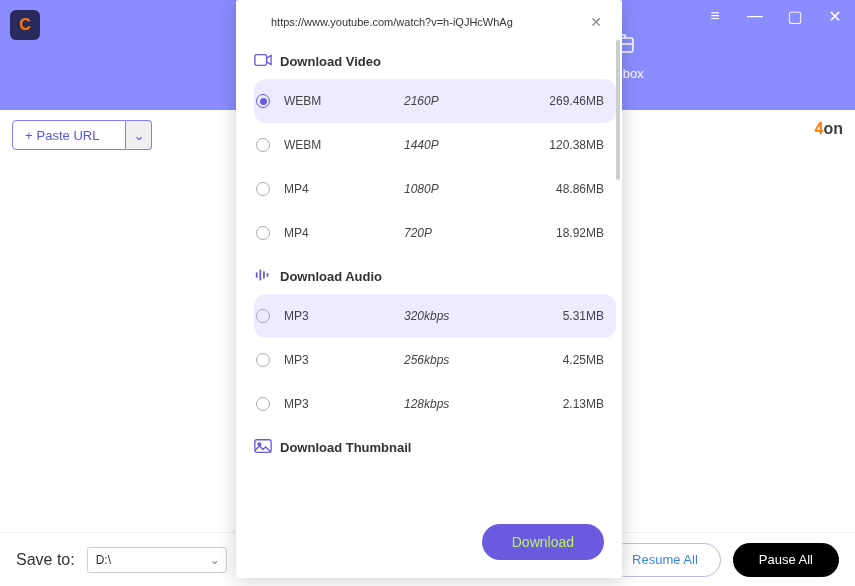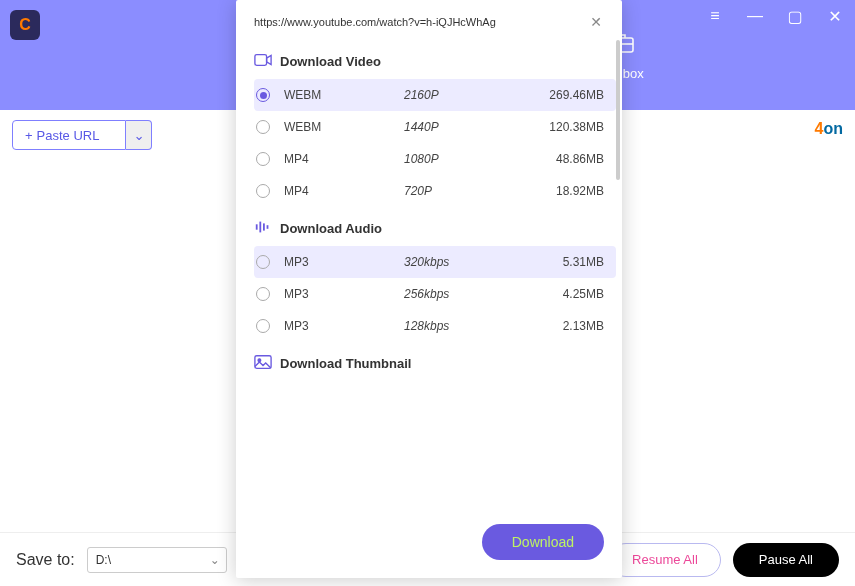--- a/index.html
+++ b/index.html
@@ -11,45 +11,45 @@
 .tab { display: flex; flex-direction: column; align-items: center; color: #fff; font-size: 13px; gap: 6px; }
 .tab-icon svg { width: 32px; height: 28px; }
 .window-controls { position: absolute; top: 6px; right: 12px; display: flex; gap: 24px; color: #fff; }
 .window-controls span { cursor: pointer; display: flex; align-items: center; justify-content: center; width: 16px; height: 20px; }
 
 .paste-bar { position: absolute; top: 120px; left: 12px; display: flex; align-items: center; }
 .paste-btn { border: 1px solid #7f7fff; color: #5858e6; background: #fff; border-radius: 4px 0 0 4px; height: 30px; padding: 0 26px 0 12px; font-size: 13px; display: flex; align-items: center; gap: 4px; }
 .paste-drop { border: 1px solid #7f7fff; border-left: none; border-radius: 0 4px 4px 0; height: 30px; width: 26px; display: flex; align-items: center; justify-content: center; color: #5858e6; }
 
 .brand-right { position: absolute; top: 120px; right: 12px; font-size: 16px; font-weight: bold; color: #ff7a00; }
-.brand-right .d { color: #0369a1; }
+.brand-right .d { color: #404040; }
 
 .hint { position: absolute; bottom: 84px; left: 0; width: 100%; text-align: center; color: #888; font-size: 12px; }
 
 .footer { position: absolute; bottom: 0; left: 0; width: 100%; height: 54px; border-top: 1px solid #eee; display: flex; align-items: center; padding: 0 16px; gap: 12px; }
 .save-label { font-size: 16px; color: #333; }
 .save-select { width: 140px; height: 26px; border: 1px solid #ccc; border-radius: 3px; padding: 0 20px 0 8px; font-size: 12px; display: flex; align-items: center; position: relative; color: #333; }
 .save-select::after { content: "⌄"; position: absolute; right: 6px; color: #888; }
 .footer-spacer { flex: 1; }
-.btn-outline { height: 34px; padding: 0 22px; border: 1px solid #b9b9f0; border-radius: 17px; background: #fff; color: #ec4899; font-size: 13px; }
+.btn-outline { height: 34px; padding: 0 22px; border: 1px solid #b9b9f0; border-radius: 17px; background: #fff; color: #3b82f6; font-size: 13px; }
 .btn-primary-ghost { height: 34px; padding: 0 26px; border: none; border-radius: 17px; background: #000000; color: #fff; font-size: 13px; }
 
 .modal { position: absolute; top: 0; left: 236px; width: 386px; height: 578px; background: #fff; box-shadow: 0 2px 20px rgba(0,0,0,0.2); border-radius: 2px; display: flex; flex-direction: column; }
 .modal-head { display: flex; align-items: center; padding: 14px 18px 10px; gap: 10px; }
-.modal-url { flex: 1; font-size: 11px; color: #333; overflow: hidden; text-overflow: ellipsis; white-space: nowrap; }
+.modal-url { flex: 1; font-size: 11px; color: #333; overflow: hidden; text-overflow: ellipsis; white-space: nowrap; margin-left: 17px; }
 .modal-close { width: 16px; height: 16px; color: #888; display: flex; align-items: center; justify-content: center; font-size: 14px; }
 
 .modal-body { flex: 1; overflow-y: auto; padding: 0 6px 0 18px; position: relative; }
 .scroll-ind { position: absolute; right: 2px; top: 0; width: 4px; height: 140px; background: #ccc; border-radius: 2px; }
 
 .section { margin-top: 12px; }
 .section-head { display: flex; align-items: center; gap: 8px; font-size: 13px; font-weight: bold; color: #333; margin-bottom: 8px; }
 .section-head svg { width: 18px; height: 16px; }
 
-.row { display: flex; align-items: center; height: 32px; padding: 0 12px 0 2px; border-radius: 4px; font-size: 12px; color: #444; }
+.row { display: flex; align-items: center; height: 44px; padding: 0 12px 0 2px; border-radius: 12px; font-size: 12px; color: #444; }
 .row.sel { background: #ecebff; }
 .row .radio { width: 14px; height: 14px; border: 1.5px solid #aaa; border-radius: 50%; margin-right: 14px; display: flex; align-items: center; justify-content: center; flex-shrink: 0; }
 .row.sel .radio { border-color: #6a5ae0; }
 .row.sel .radio::after { content: ""; width: 7px; height: 7px; background: #6a5ae0; border-radius: 50%; }
 .row .fmt { width: 120px; }
 .row .qual { flex: 1; font-style: italic; }
 .row .size { text-align: right; width: 70px; }
 
 .modal-foot { padding: 12px 18px 18px; display: flex; justify-content: flex-end; }
 .download-btn { height: 36px; padding: 0 30px; background: #6a5ae0; color: #bef264; border: none; border-radius: 18px; font-size: 14px; font-weight: 500; }

